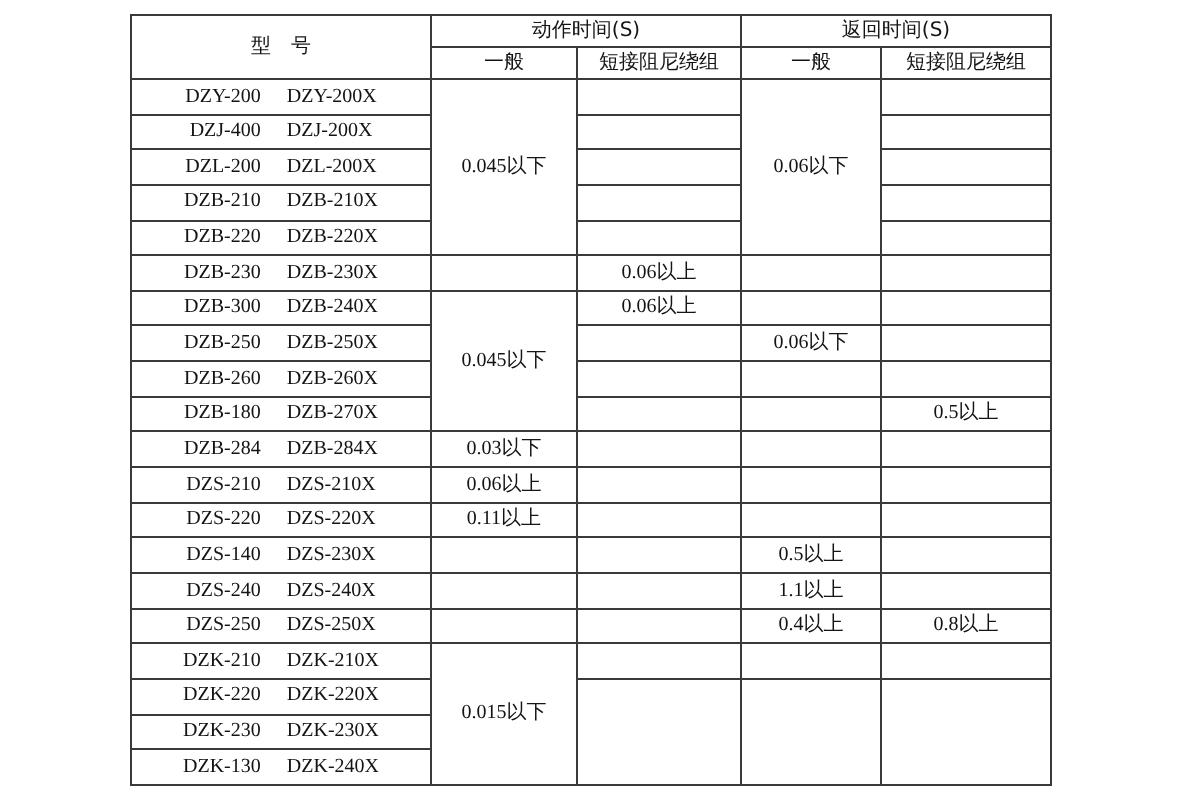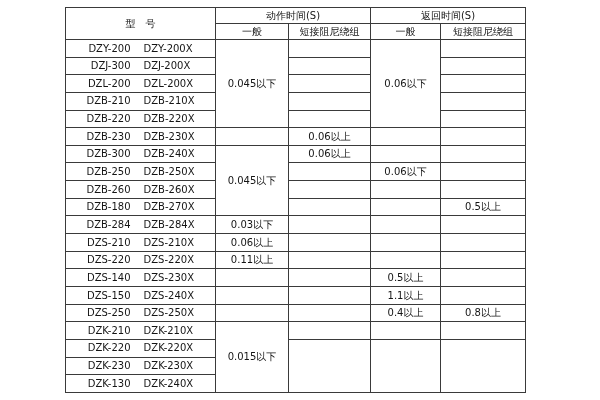--- a/index.html
+++ b/index.html
@@ -18,21 +18,21 @@
   .spec th,.spec td{
     border:1px solid #3a3a3a;
     text-align:center;vertical-align:middle;
     font-weight:normal;
     font-size:10px;line-height:1.15;
     color:#141414;
     padding:0;overflow:hidden;
     white-space:nowrap;
   }
   .spec thead tr{height:16px;}
-  .spec tbody tr{height:17px;}
+  .spec tbody tr{height:17px;font-family:Liberation Serif, serif;}
   td.model span{display:inline-block;}
   td.model span.second{margin-left:13px;}
 </style>
 </head>
 <body>
 
 <div class="page">
   <table class="spec">
     <colgroup>
       <col style="width:150px">
@@ -56,21 +56,21 @@
     </thead>
     <tbody>
       <tr>
         <td class="model"><span>DZY-200</span><span class="second">DZY-200X</span></td>
         <td rowspan="5">0.045以下</td>
         <td></td>
         <td rowspan="5">0.06以下</td>
         <td></td>
       </tr>
       <tr>
-        <td class="model"><span>DZJ-300</span><span class="second">DZJ-200X</span></td>
+        <td class="model"><span>DZJ-400</span><span class="second">DZJ-200X</span></td>
         <td></td>
         <td></td>
       </tr>
       <tr>
         <td class="model"><span>DZL-200</span><span class="second">DZL-200X</span></td>
         <td></td>
         <td></td>
       </tr>
       <tr>
         <td class="model"><span>DZB-210</span><span class="second">DZB-210X</span></td>
@@ -136,21 +136,21 @@
         <td></td>
       </tr>
       <tr>
         <td class="model"><span>DZS-140</span><span class="second">DZS-230X</span></td>
         <td></td>
         <td></td>
         <td>0.5以上</td>
         <td></td>
       </tr>
       <tr>
-        <td class="model"><span>DZS-150</span><span class="second">DZS-240X</span></td>
+        <td class="model"><span>DZS-240</span><span class="second">DZS-240X</span></td>
         <td></td>
         <td></td>
         <td>1.1以上</td>
         <td></td>
       </tr>
       <tr>
         <td class="model"><span>DZS-250</span><span class="second">DZS-250X</span></td>
         <td></td>
         <td></td>
         <td>0.4以上</td>

